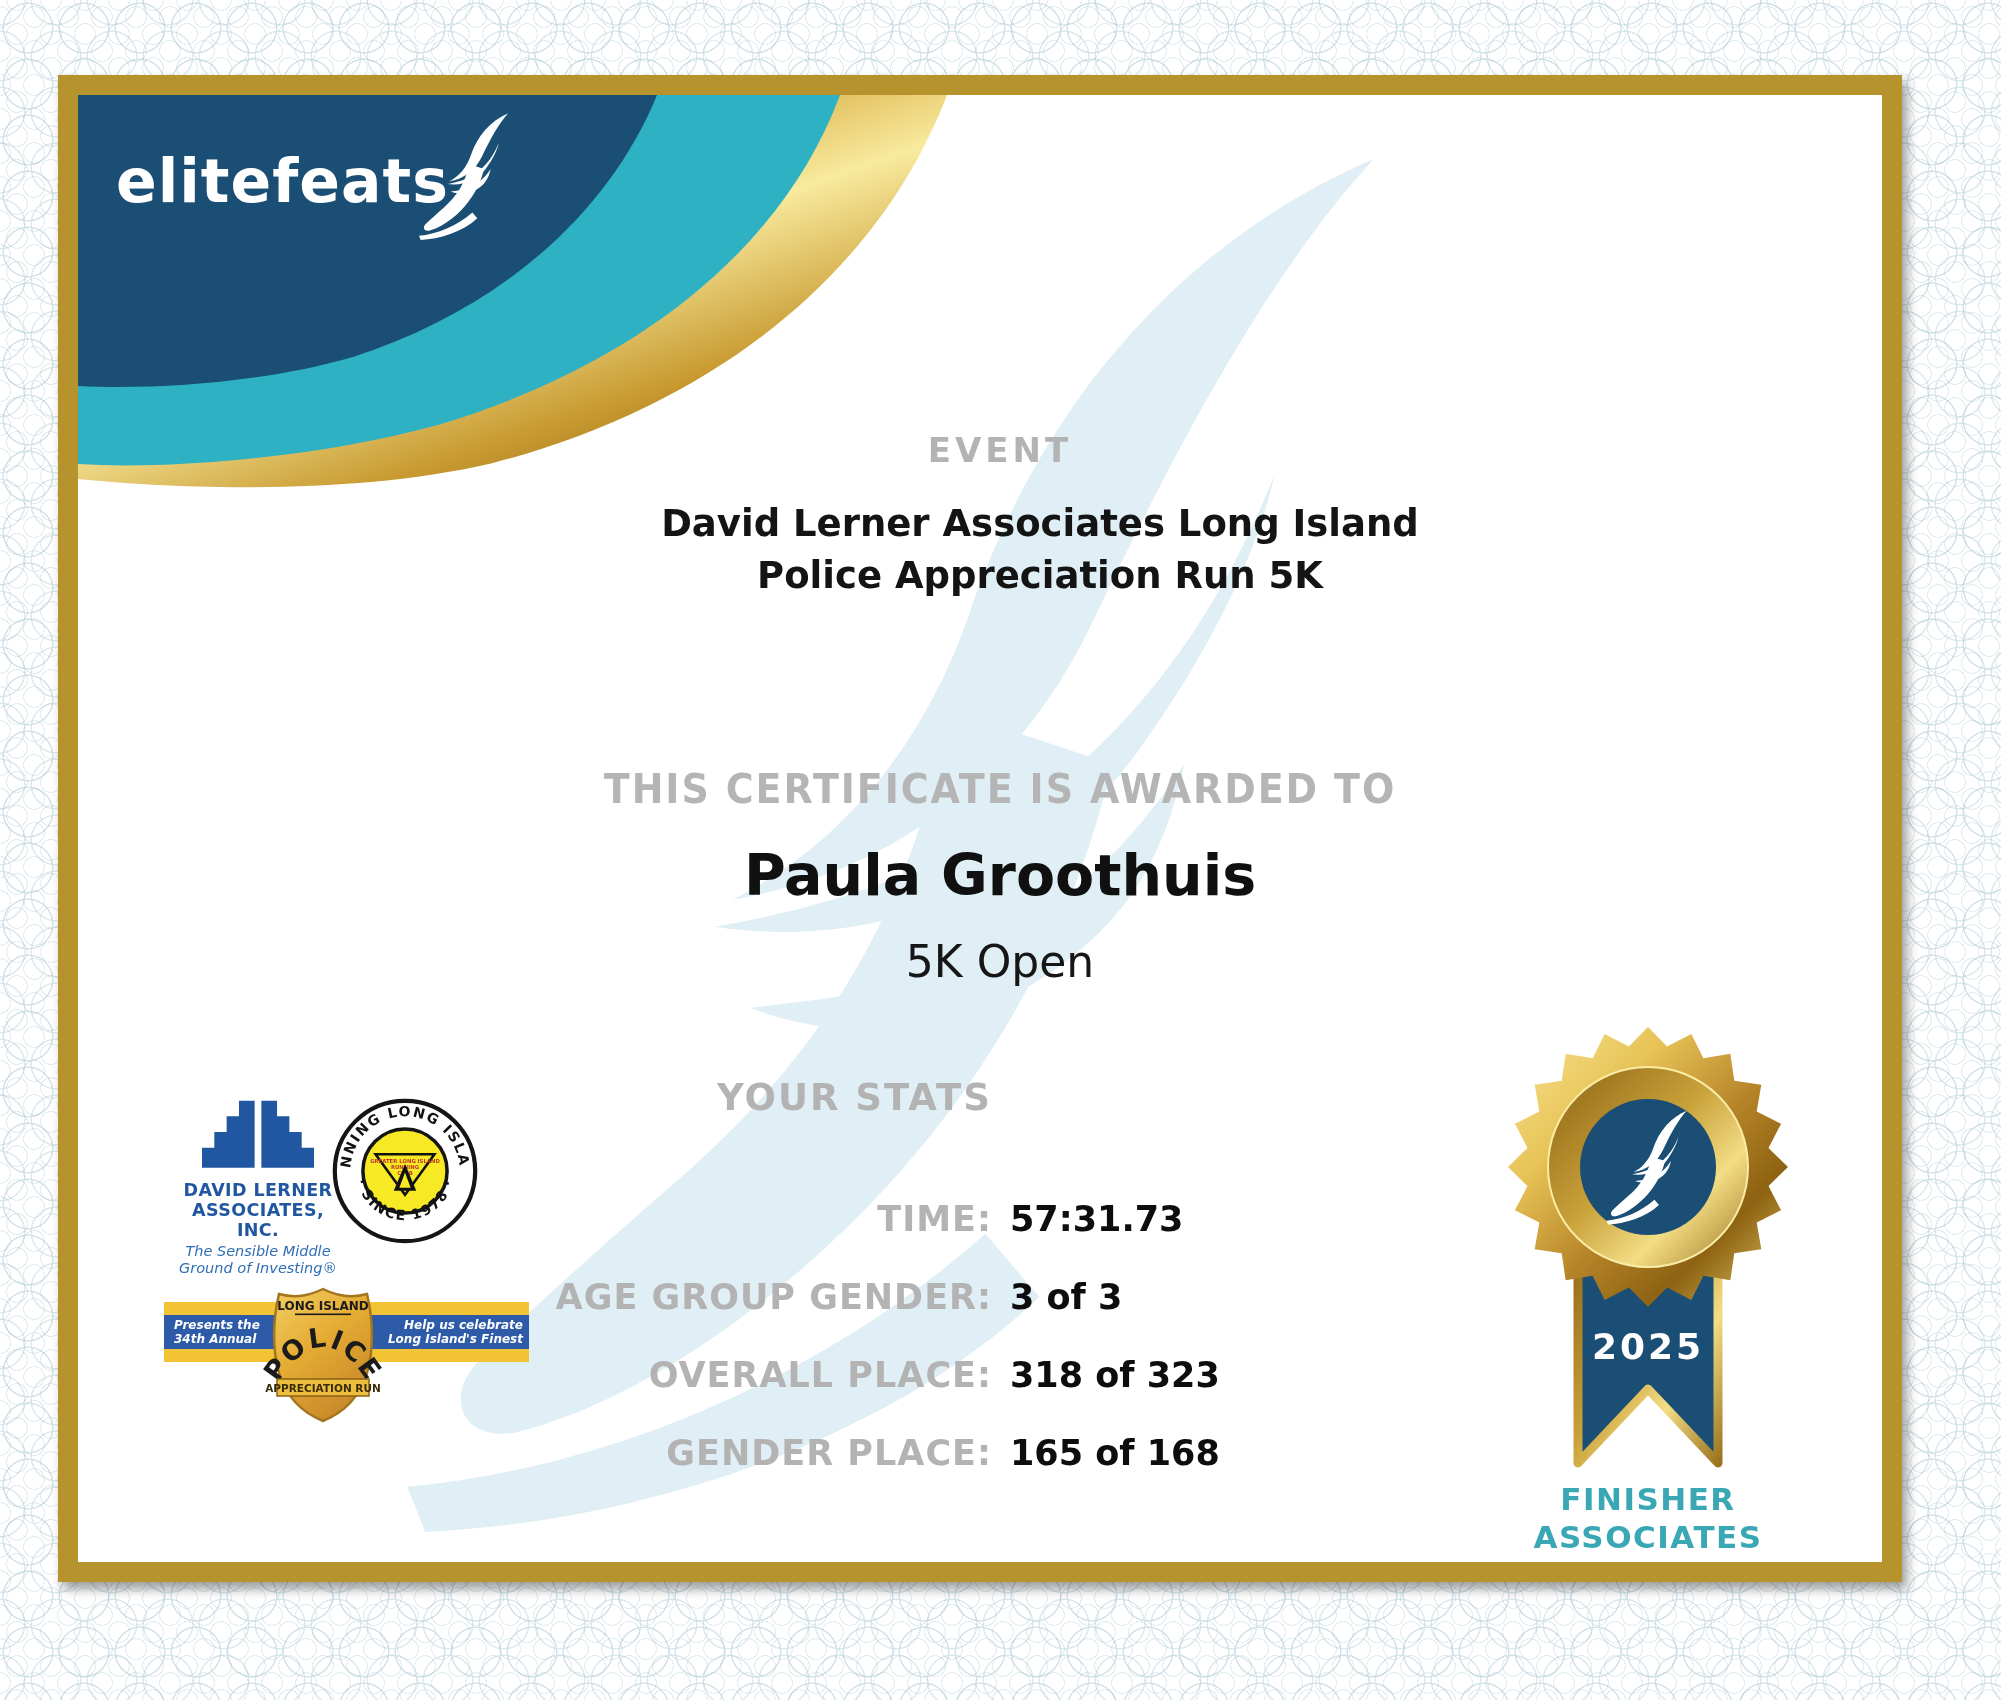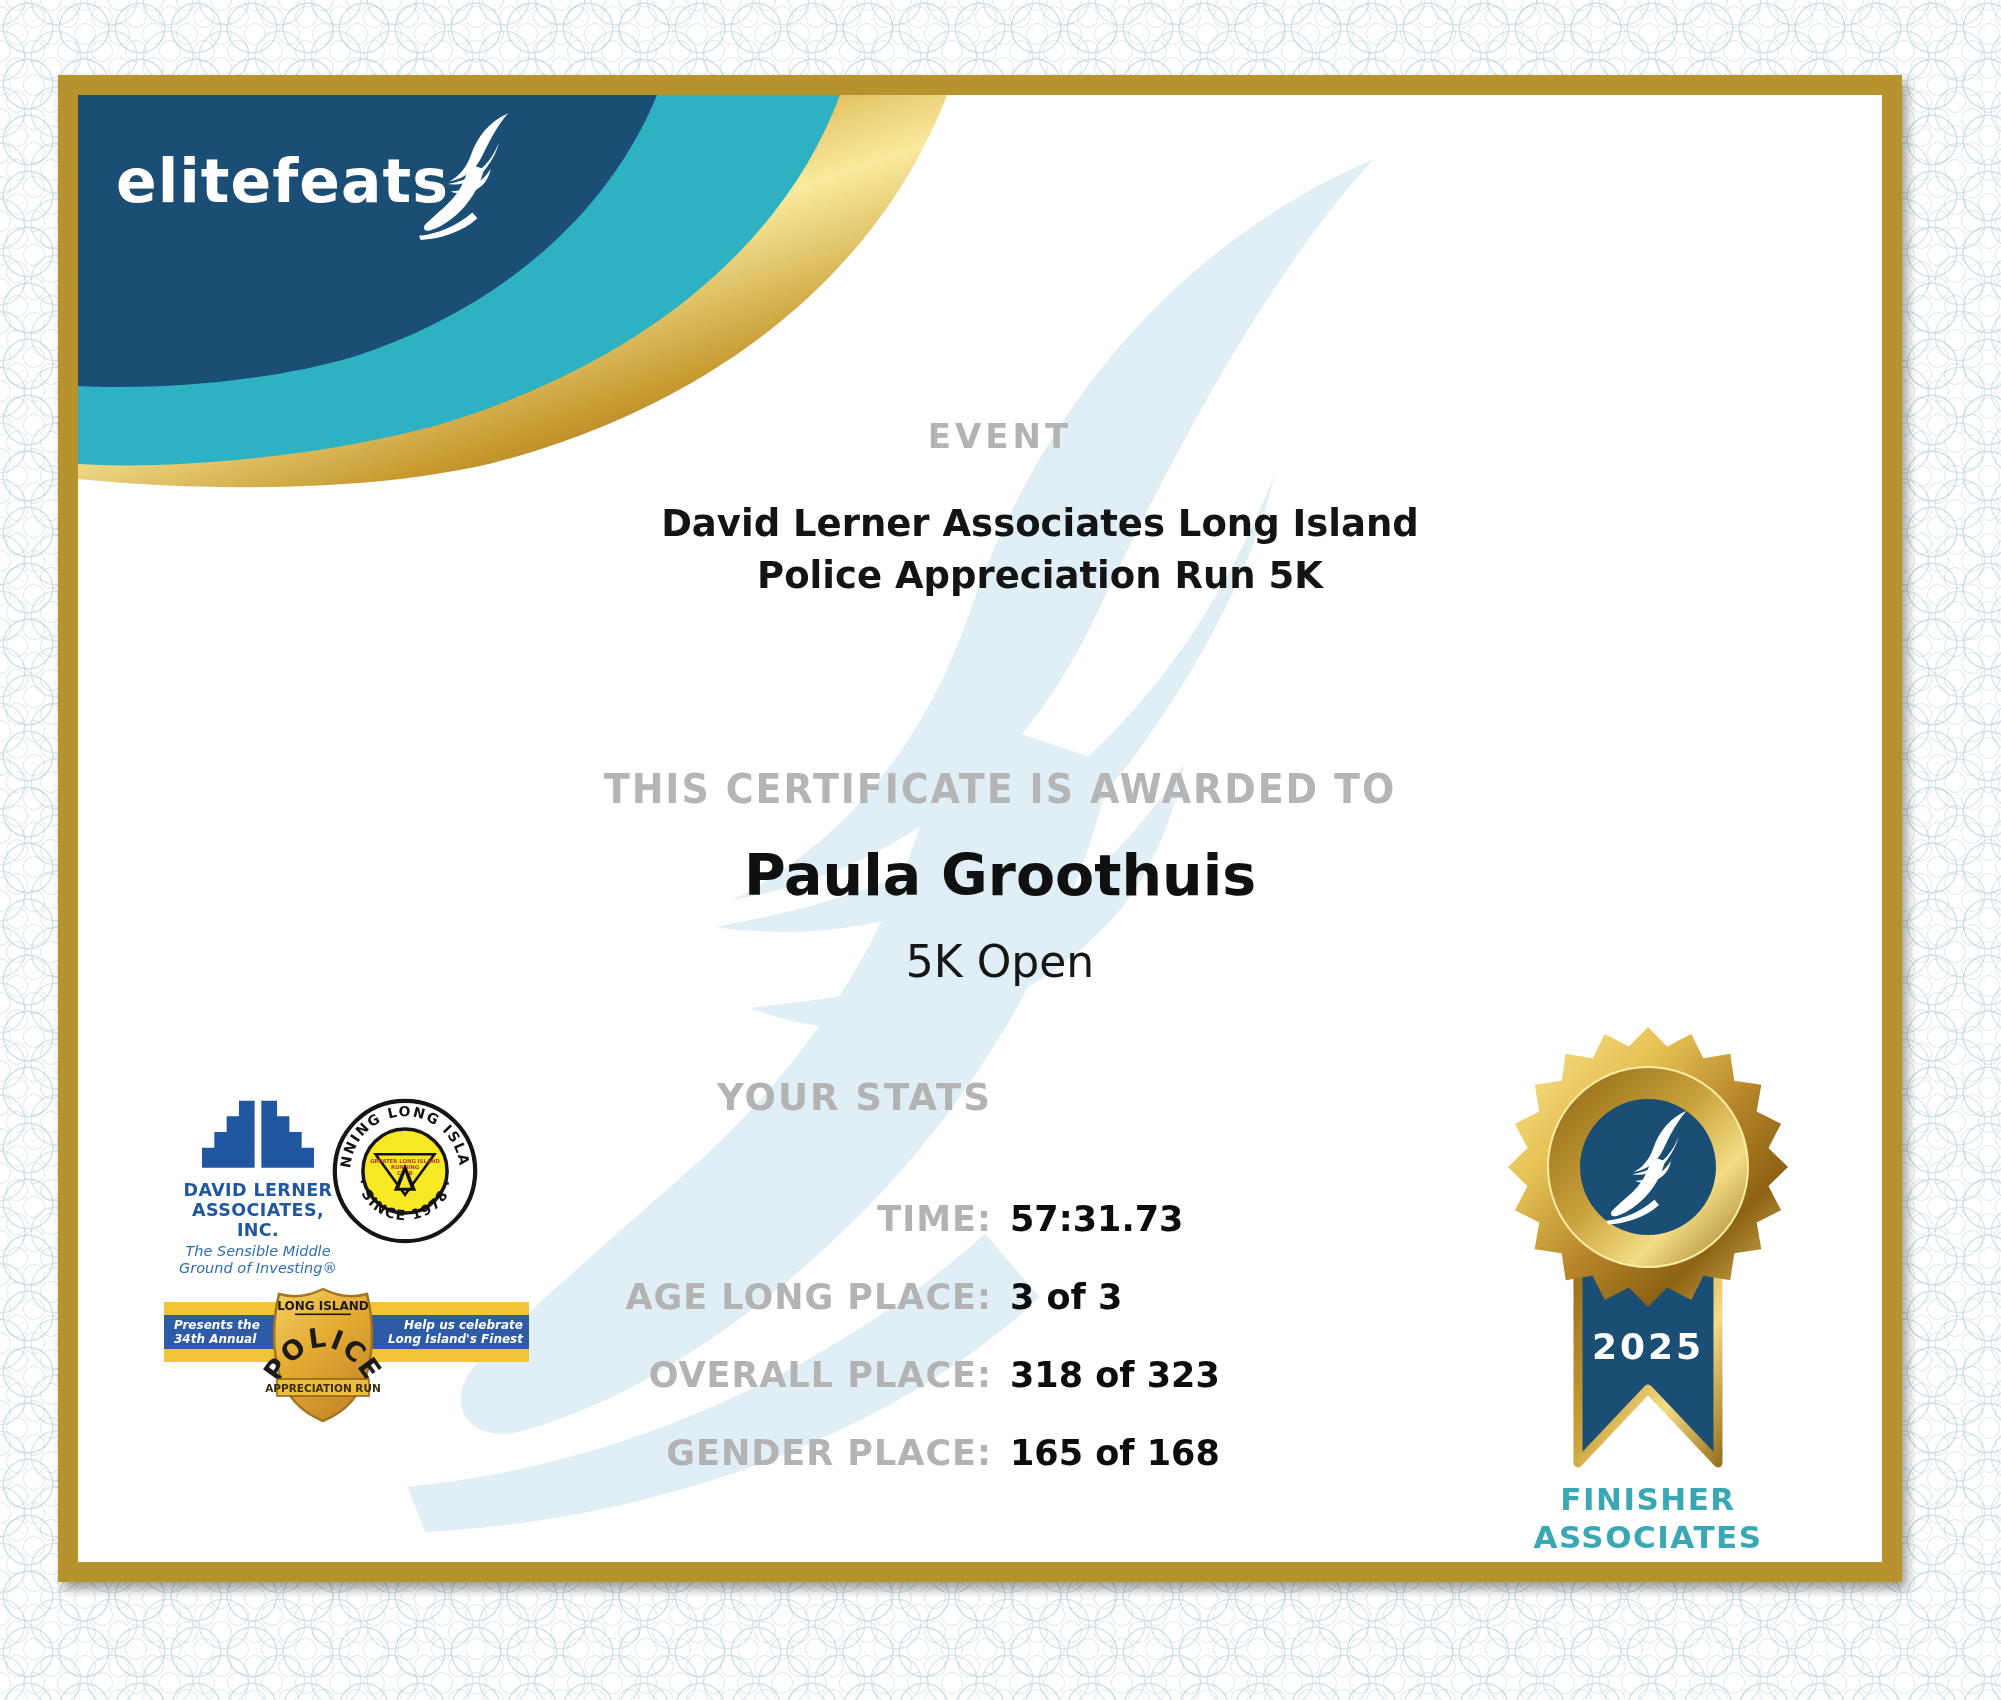--- a/index.html
+++ b/index.html
@@ -26,21 +26,21 @@
     box-shadow:5px 7px 10px rgba(40,40,40,.45);
   }
   .watermark{position:absolute;left:300px;top:150px;width:1190px;height:1400px;}
   .header-svg{position:absolute;left:78px;top:95px;width:890px;height:400px;}
   .brand{
     position:absolute;left:116px;top:146px;color:#ffffff;
     font-size:60px;font-weight:bold;letter-spacing:1px;
   }
   .brand-icon{position:absolute;left:414px;top:112px;width:100px;height:130px;}
   .center-col{position:absolute;left:78px;width:1844px;text-align:center;}
-  .event-label{top:416px;font-size:34px;font-weight:bold;letter-spacing:4px;color:#b3b3b3;}
+  .event-label{top:430px;font-size:34px;font-weight:bold;letter-spacing:4px;color:#b3b3b3;}
   .event-name{top:498px;font-size:37px;line-height:52px;font-weight:bold;color:#141414;padding-left:40px;}
   .award-heading{top:766px;font-size:40px;font-weight:bold;letter-spacing:2px;color:#b5b5b5;transform:scaleX(.95);}
   .recipient{top:842px;font-size:57px;font-weight:bold;color:#101010;}
   .division{top:936px;font-size:44px;font-weight:normal;color:#161616;}
   .stats-heading{
     position:absolute;left:300px;top:1076px;width:692px;text-align:right;
     font-size:37px;font-weight:bold;letter-spacing:2px;color:#b3b3b3;
   }
   .stats-grid{
     position:absolute;left:300px;top:1180px;
@@ -143,21 +143,21 @@
     <div>Police Appreciation Run 5K</div>
   </div>
   <div class="center-col award-heading">THIS CERTIFICATE IS AWARDED TO</div>
   <div class="center-col recipient">Paula Groothuis</div>
   <div class="center-col division">5K Open</div>
 
   <div class="stats-heading">YOUR STATS</div>
   <div class="stats-grid">
     <div class="slabel">TIME:</div>
     <div class="svalue">57:31.73</div>
-    <div class="slabel">AGE LONG PLACE:</div>
+    <div class="slabel">AGE GROUP GENDER:</div>
     <div class="svalue">3 of 3</div>
     <div class="slabel">OVERALL PLACE:</div>
     <div class="svalue">318 of 323</div>
     <div class="slabel">GENDER PLACE:</div>
     <div class="svalue">165 of 168</div>
   </div>
 
   <div class="dla">
     <svg width="112" height="72" viewBox="0 0 100 64">
       <polygon fill="#2057a0" points="0,64 0,46 11,46 11,32 22,32 22,18 33,18 33,4 47,4 47,64"></polygon>

